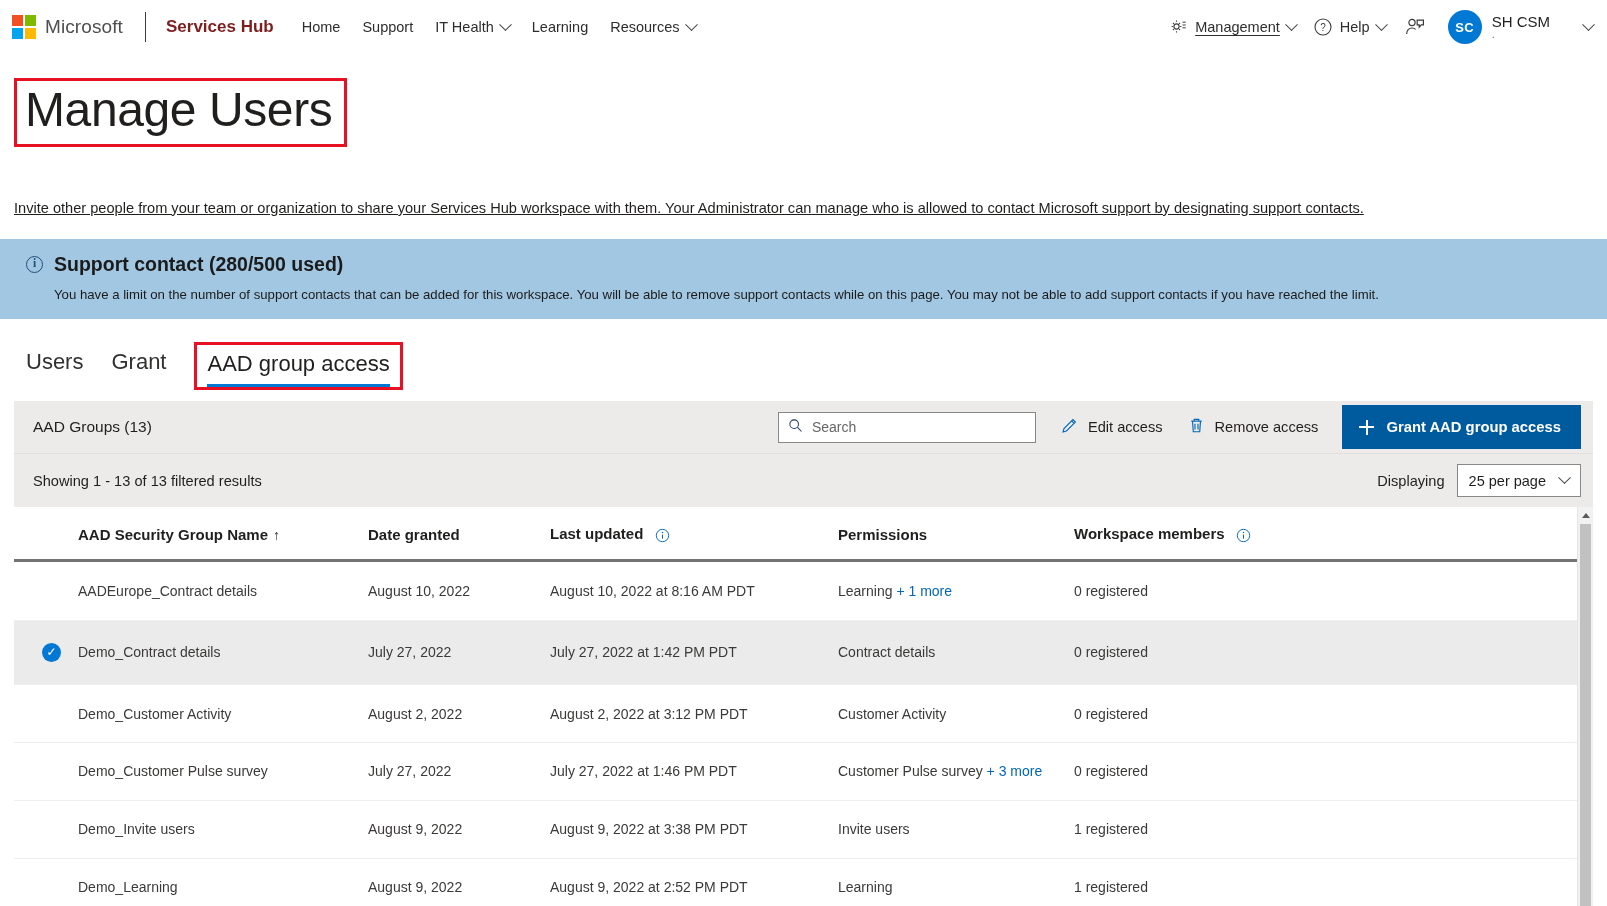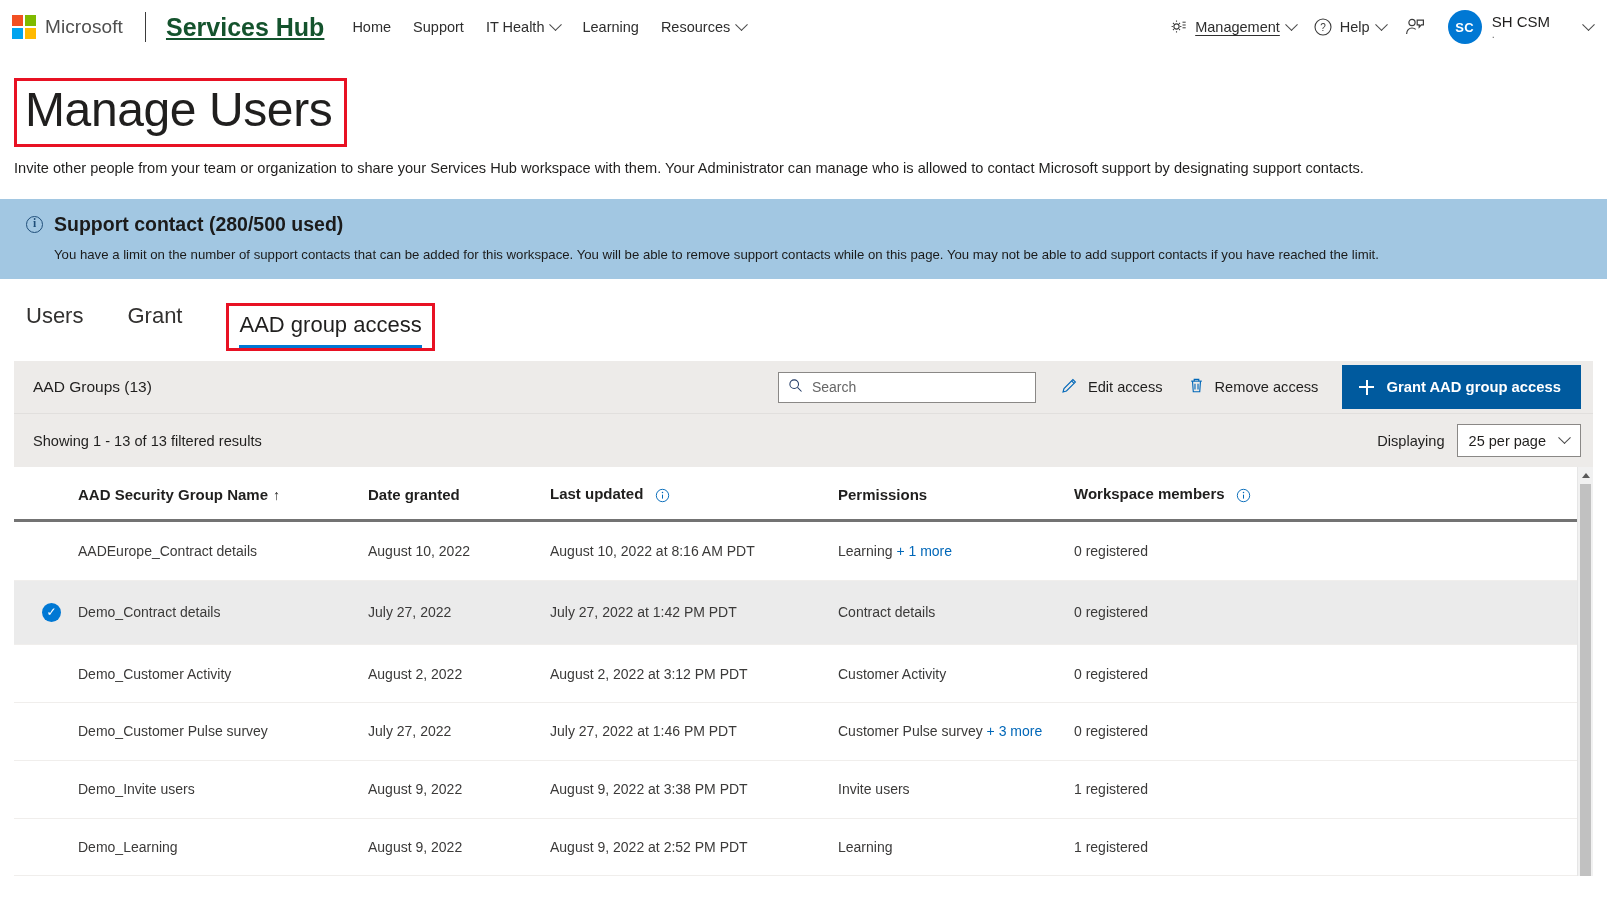--- a/index.html
+++ b/index.html
@@ -37,25 +37,24 @@
     letter-spacing: .1px;
     white-space: nowrap;
   }
   .nav-divider {
     width: 1px;
     height: 30px;
     background: #3b3b3b;
     margin: 0 20px 0 22px;
   }
   .app-name {
-    font-size: 25px;
+    font-size: 17px;
     font-weight: bold;
-    color: #14532d;
-    white-space: nowrap;
-    text-decoration: underline;
+    color: #7f1d1d;
+    white-space: nowrap;
   }
   .nav-links {
     display: flex;
     align-items: center;
     margin-left: 28px;
     gap: 22px;
   }
   .nav-link {
     font-size: 14.5px;
     color: #2e2e2e;
@@ -119,37 +118,38 @@
     font-size: 11px;
     color: #6b6b6b;
     line-height: 1;
   }
   .user-chev {
     margin-left: 24px;
   }
 
   
   .title-wrap {
-    margin: 24px 0 0 14px;
+    margin: 24px 0 16px 14px;
     display: inline-block;
     border: 3px solid #e81123;
     padding: 4px 12px 8px 8px;
   }
   .page-title {
     font-size: 48px;
     font-weight: normal;
     color: #201f1e;
     line-height: 1.06;
     letter-spacing: -.4px;
   }
   .page-desc {
-    margin: 12px 14px 0 14px;
+    margin: 36px 14px 0 14px;
     font-size: 14.6px;
     color: #201f1e;
     line-height: 1.35;
+    text-decoration: underline;
   }
 
   
   .banner {
     margin-top: 20px;
     background: #a2c7e2;
     padding: 14px 16px 16px 26px;
   }
   .banner-head {
     display: flex;
@@ -176,23 +176,23 @@
     font-size: 11.5px;
     font-family: "Liberation Serif", serif;
     color: #1f4e79;
     flex: none;
     line-height: 1;
   }
 
   
   .tabs {
     display: flex;
-    align-items: flex-start;
+    align-items: center;
     padding: 24px 0 0 26px;
-    gap: 16px;
+    gap: 0;
     height: 70px;
   }
   .tab {
     font-size: 22px;
     color: #323130;
     padding: 0 14px 9px 14px;
     cursor: pointer;
     white-space: nowrap;
     position: relative;
   }

